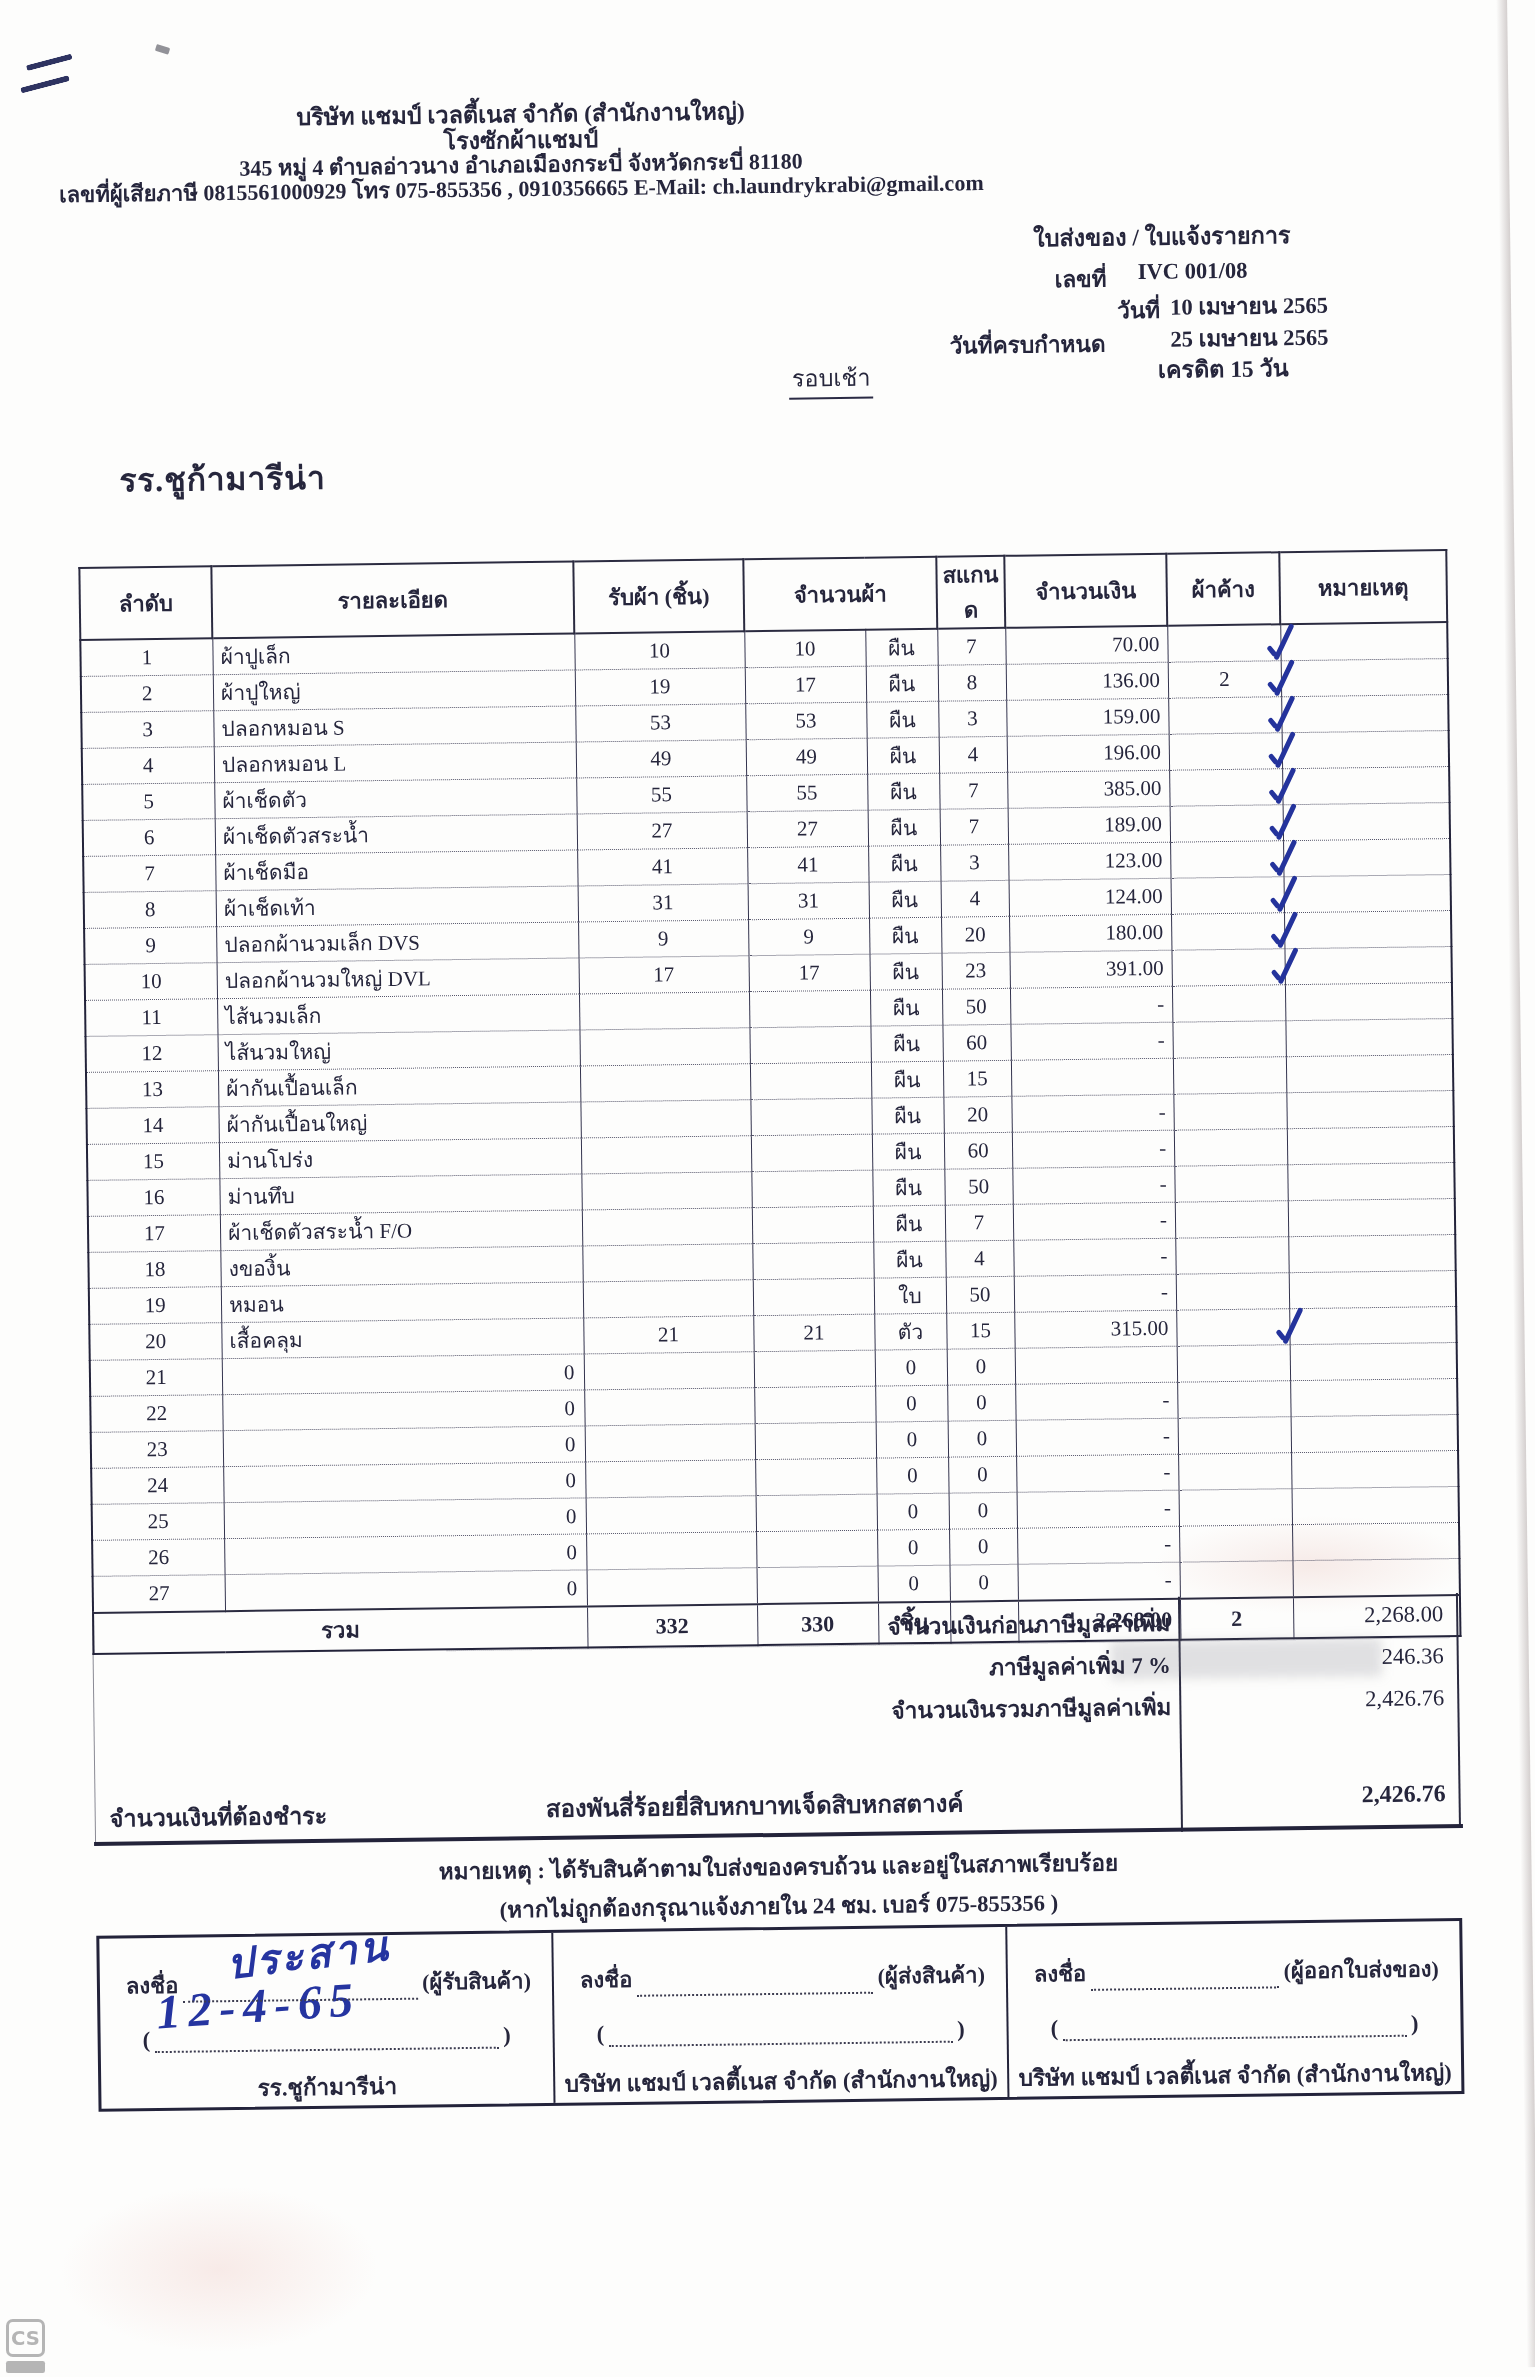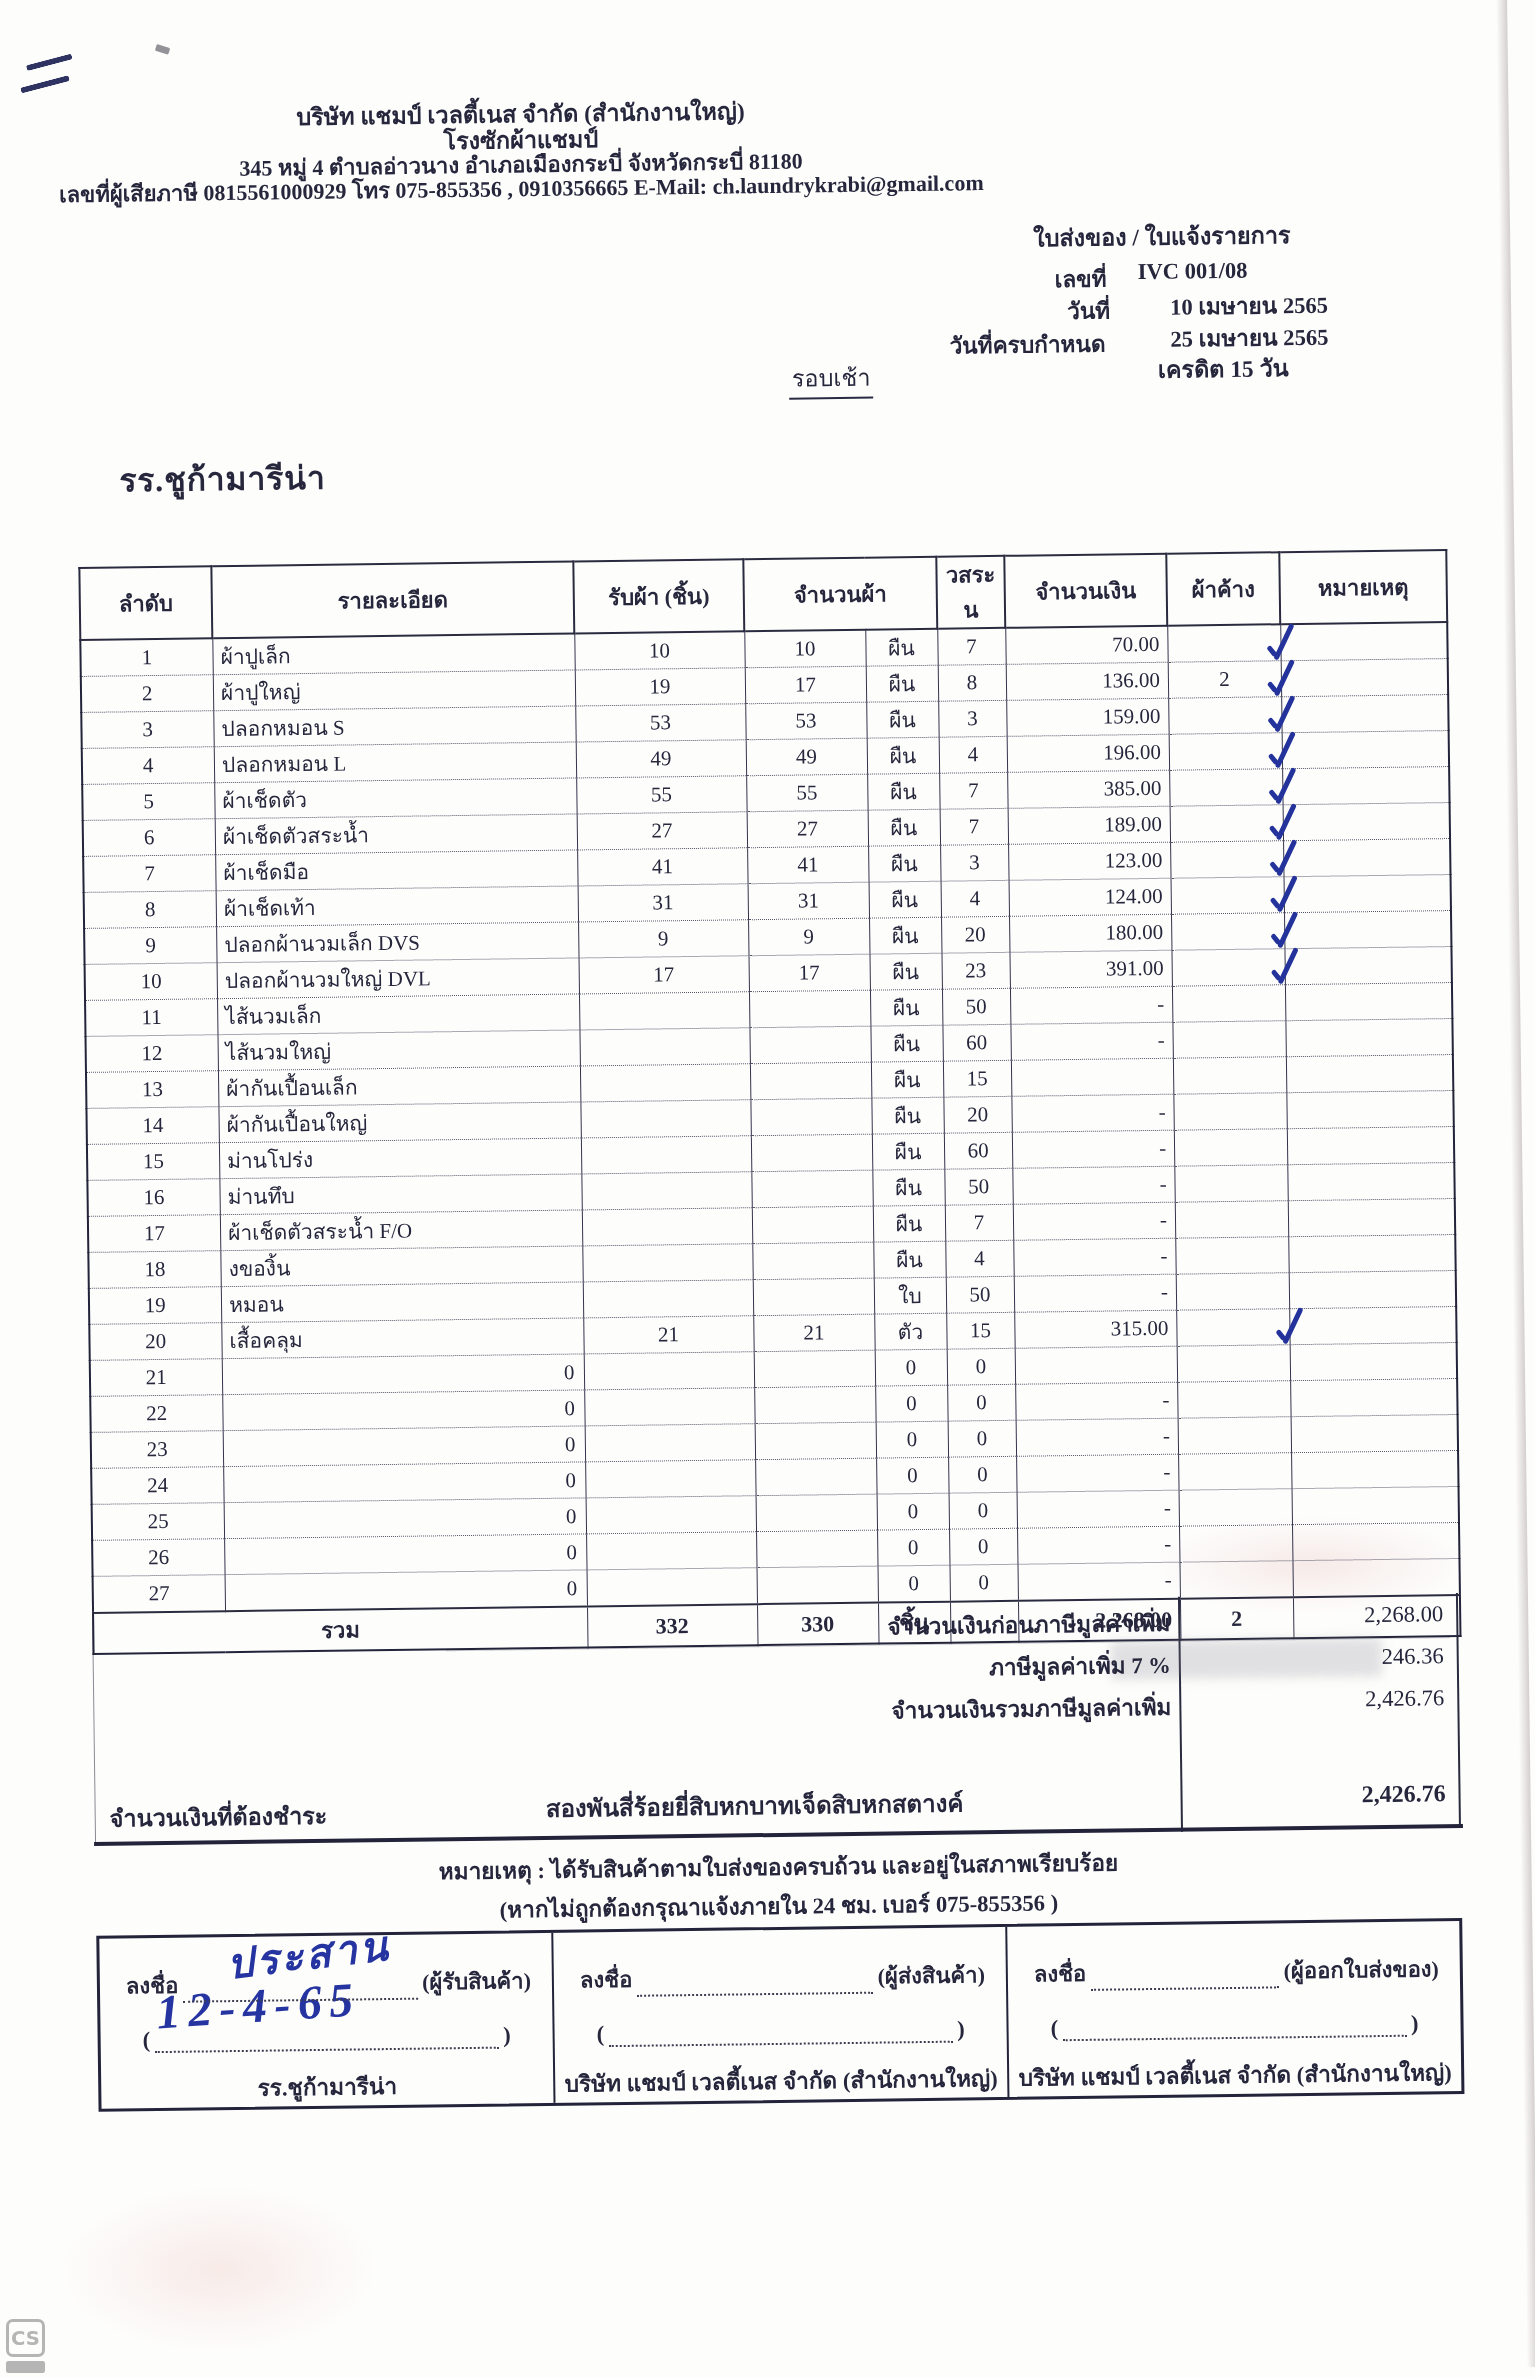--- a/index.html
+++ b/index.html
@@ -41,21 +41,21 @@
   .co-line1{font-size:23.4px;line-height:28px;}
   .co-line2{font-size:23.4px;line-height:25px;}
   .co-line3{font-size:22px;line-height:24px;}
   .co-line4{font-size:22px;line-height:24px;}
 
   .doctype{left:1044px;top:223px;font-size:23.4px;font-weight:bold;}
   .m-label{font-size:22.6px;font-weight:bold;}
   .m-value{font-size:22.6px;font-weight:bold;}
   .invno-label{left:1065px;top:265px;}
   .invno{left:1148px;top:264px;}
-  .date-label{left:1077px;top:297px;}
+  .date-label{left:1127px;top:297px;}
   .date-val{left:1180px;top:294px;}
   .due-label2{left:959px;top:330px;}
   .due-val{left:1180px;top:326px;}
   .credit{left:1167px;top:356px;font-size:23.4px;font-weight:bold;}
 
   .customer{left:127px;top:446px;font-size:32px;font-weight:bold;letter-spacing:0.8px;}
   .round{left:798px;top:360px;font-size:23.4px;font-weight:normal;
     border-bottom:2.3px solid #2a2a44;padding:0 3px 0.8px 3px;}
 
   
@@ -179,21 +179,21 @@
       <col style="width:162px">
         <col style="width:113px">
         <col style="width:167px">
     </colgroup>
     <thead>
       <tr>
           <th colspan="1">ลำดับ</th>
           <th colspan="1">รายละเอียด</th>
           <th colspan="1">รับผ้า (ชิ้น)</th>
           <th colspan="2">จำนวนผ้า</th>
-          <th colspan="1">วสระน</th>
+          <th colspan="1">สแกนด</th>
           <th colspan="1">จำนวนเงิน</th>
           <th colspan="1">ผ้าค้าง</th>
           <th colspan="1">หมายเหตุ</th>
         </tr>
     </thead>
     <tbody>
         <tr>
           <td class="c-center">1</td>
           <td class="c-desc"><span class="desc-txt">ผ้าปูเล็ก</span></td>
           <td class="c-center">10</td>

